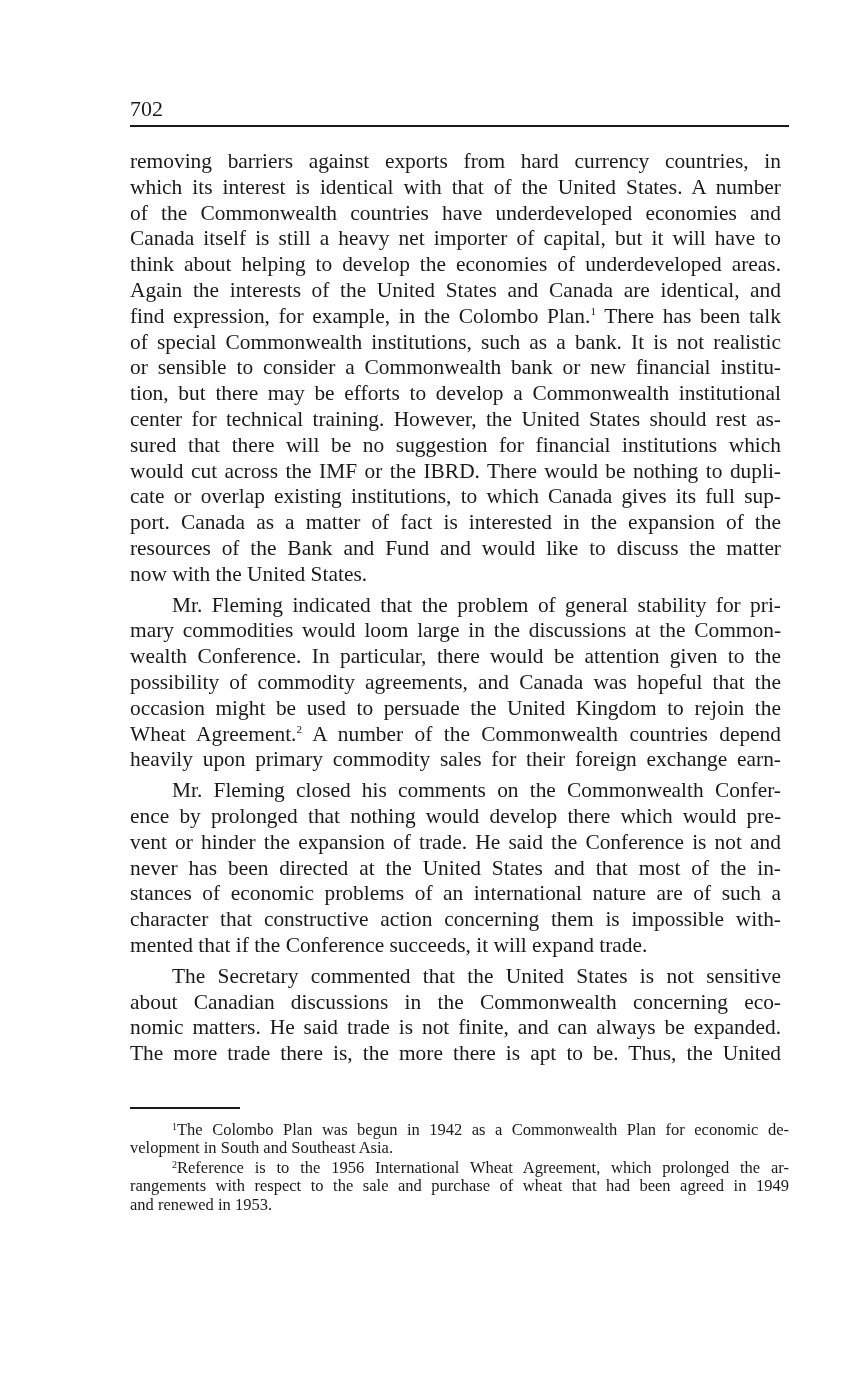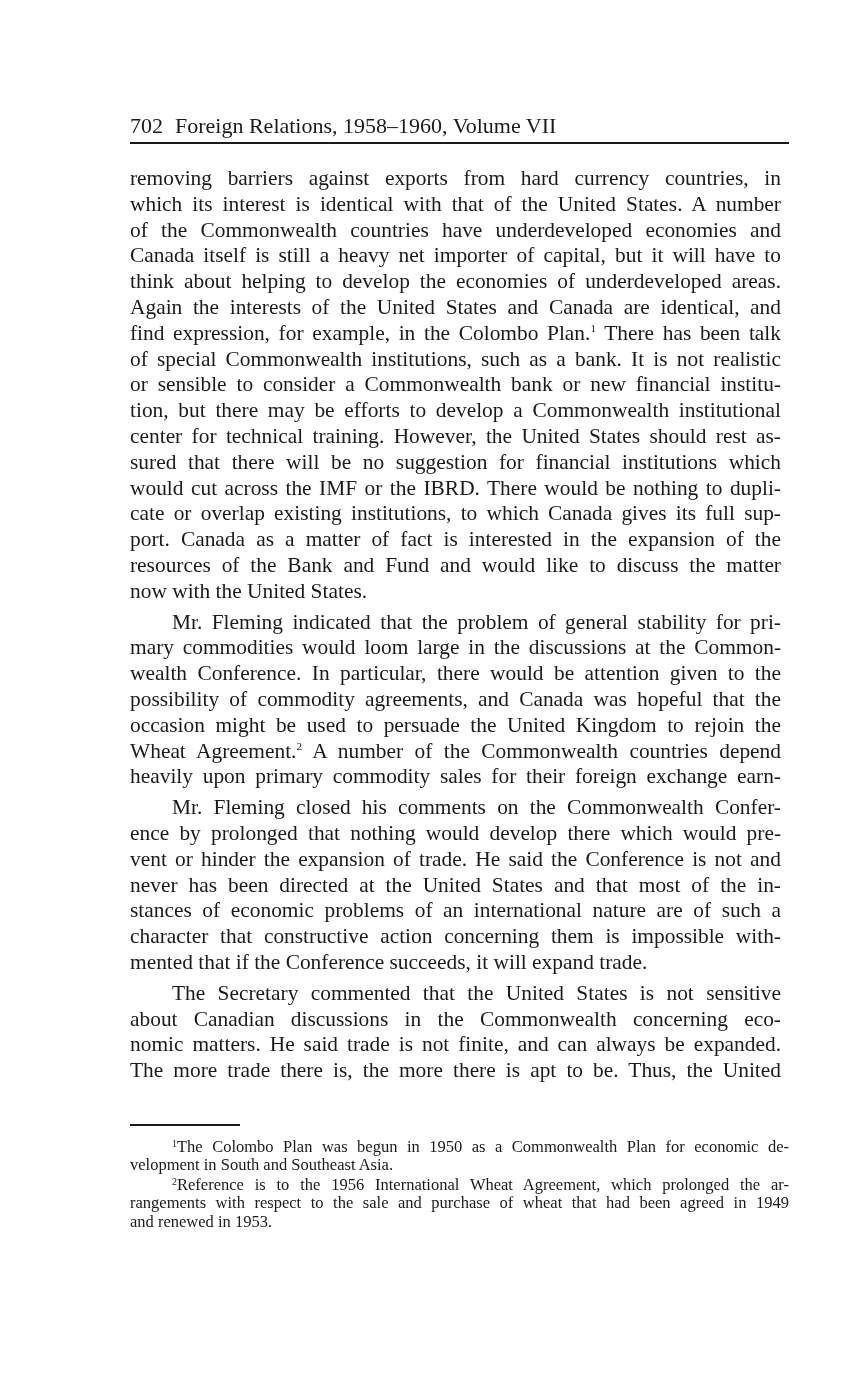--- a/index.html
+++ b/index.html
@@ -1,17 +1,17 @@
 <!DOCTYPE html>
 <html><head>
 <meta charset="utf-8">
 <style>
   html, body { margin: 0; padding: 0; background: #ffffff; }
   body { width: 855px; height: 1380px; position: relative; overflow: hidden; }
-  .page { position: absolute; left: 130px; top: 112px; width: 659px; color: #1a1a1a;
+  .page { position: absolute; left: 130px; top: 95px; width: 659px; color: #1a1a1a;
           font-family: "Liberation Serif", "DejaVu Serif", serif; }
   .header { display: flex; align-items: baseline; font-size: 22px; line-height: 28px; padding-bottom: 2px;
             border-bottom: 2.5px solid #1a1a1a; }
   .header .pageno { margin-right: 12px; }
   .body { margin-top: 22px; font-size: 21.4px; line-height: 25.8px; }
   .para { margin: 0 8px 5px 0; }
   .line { display: block; text-align: justify; text-align-last: justify; white-space: nowrap; height: 25.8px; }
   .line.last { text-align-last: left; }
   .indent { padding-left: 42px; }
   sup { font-size: 11px; vertical-align: top; line-height: 12px; position: relative; top: 1px; }
@@ -20,21 +20,20 @@
   .fn { margin: 0 0 1px 0; }
   .fn .line { height: 18.5px; }
   .fn sup { font-size: 10px; top: 0px; }
 </style>
 </head>
 <body>
 
 <div class="page">
   <div class="header">
     <span class="pageno">702</span>
-    <span>Foreign Relations, 1958–1960, Volume VII</span>
   </div>
 
   <div class="body">
 
     <div class="para">
       <span class="line">removing barriers against exports from hard currency countries, in</span>
       <span class="line">which its interest is identical with that of the United States. A number</span>
       <span class="line">of the Commonwealth countries have underdeveloped economies and</span>
       <span class="line">Canada itself is still a heavy net importer of capital, but it will have to</span>
       <span class="line">think about helping to develop the economies of underdeveloped areas.</span>
@@ -77,21 +76,21 @@
       <span class="line">about Canadian discussions in the Commonwealth concerning eco-</span>
       <span class="line">nomic matters. He said trade is not finite, and can always be expanded.</span>
       <span class="line">The more trade there is, the more there is apt to be. Thus, the United</span>
     </div>
   </div>
 
   <div class="rule"></div>
 
   <div class="footnotes">
     <div class="fn">
-      <span class="line indent"><sup>1</sup><span>The Colombo Plan was begun in 1950 as a Commonwealth Plan for economic de-</span></span>
+      <span class="line indent"><sup>1</sup><span>The Colombo Plan was begun in 1942 as a Commonwealth Plan for economic de-</span></span>
       <span class="line last">velopment in South and Southeast Asia.</span>
     </div>
     <div class="fn">
       <span class="line indent"><sup>2</sup><span>Reference is to the 1956 International Wheat Agreement, which prolonged the ar-</span></span>
       <span class="line">rangements with respect to the sale and purchase of wheat that had been agreed in 1949</span>
       <span class="line last">and renewed in 1953.</span>
     </div>
   </div>
 </div>
 

